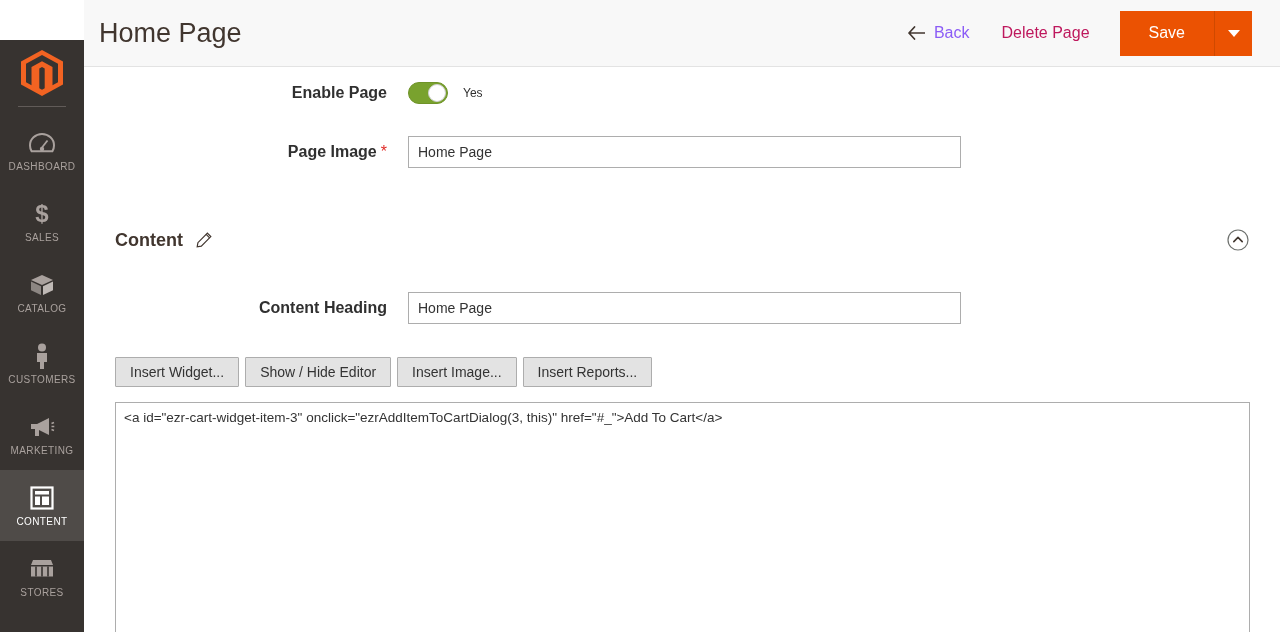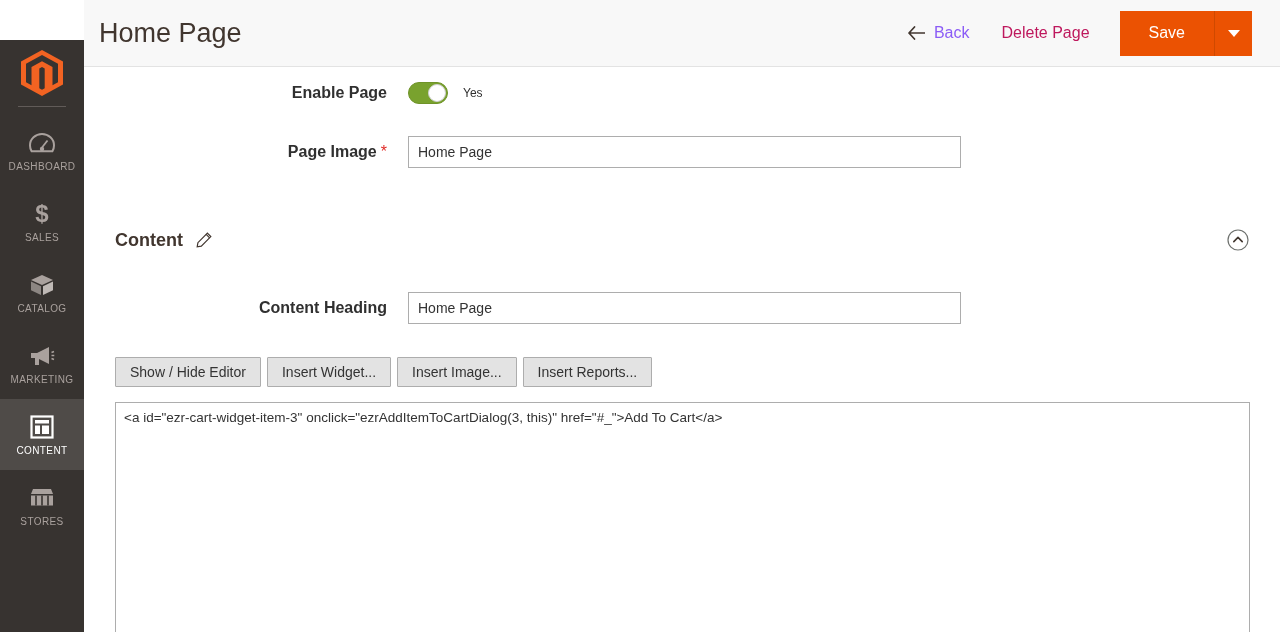--- a/index.html
+++ b/index.html
@@ -283,20 +283,29 @@
       <span class="nav-ico">
         <svg width="26" height="24" viewBox="0 0 26 24">
           <path d="M13 2 L24 7 L13 12 L2 7 Z" fill="#a9a19d"></path>
           <path d="M2 8.5 L12 13.2 L12 22 L2 17.2 Z" fill="#8c8682"></path>
           <path d="M24 8.5 L14 13.2 L14 22 L24 17.2 Z" fill="#bfb9b5"></path>
         </svg>
       </span>
       <span class="nav-label">Catalog</span>
     </a>
 
+    <a class="nav-item">
+      <span class="nav-ico">
+        <svg width="16" height="26" viewBox="0 0 16 26">
+          <circle cx="8" cy="4.5" r="4" fill="#a9a19d"></circle>
+          <path d="M3 10 h10 v9 h-3 v7 h-4 v-7 h-3 z" fill="#a9a19d"></path>
+        </svg>
+      </span>
+      <span class="nav-label">Customers</span>
+    </a>
 
     <a class="nav-item">
       <span class="nav-ico">
         <svg width="26" height="22" viewBox="0 0 26 22">
           <path d="M2 8 L8 8 L20 2 L20 19 L8 13 L2 13 Z" fill="#a9a19d"></path>
           <rect x="6" y="13" width="4" height="7" fill="#a9a19d"></rect>
           <path d="M22.5 7.5 L25 6.5 M22.5 10.5 L25.3 10.5 M22.5 13.5 L25 14.5" stroke="#a9a19d" stroke-width="1.5" fill="none"></path>
         </svg>
       </span>
       <span class="nav-label">Marketing</span>
@@ -382,22 +391,22 @@
         </svg>
       </button>
     </div>
 
     <div class="field-row row-heading">
       <label class="field-label">Content Heading</label>
       <input class="text-input" type="text" value="Home Page" style="">
     </div>
 
     <div class="editor-toolbar">
+      <button class="ed-btn">Insert Widget...</button>
       <button class="ed-btn">Show / Hide Editor</button>
-      <button class="ed-btn">Insert Widget...</button>
       <button class="ed-btn">Insert Image...</button>
       <button class="ed-btn">Insert Reports...</button>
     </div>
 
     <div class="editor-area-wrap">
       <div class="editor-area" contenteditable="true" spellcheck="true" style="">&lt;a id="ezr-cart-widget-item-3" onclick="ezrAddItemToCartDialog(3, this)" href="#_"&gt;Add To Cart&lt;/a&gt;</div>
     </div>
 
   </main>
 </div>

